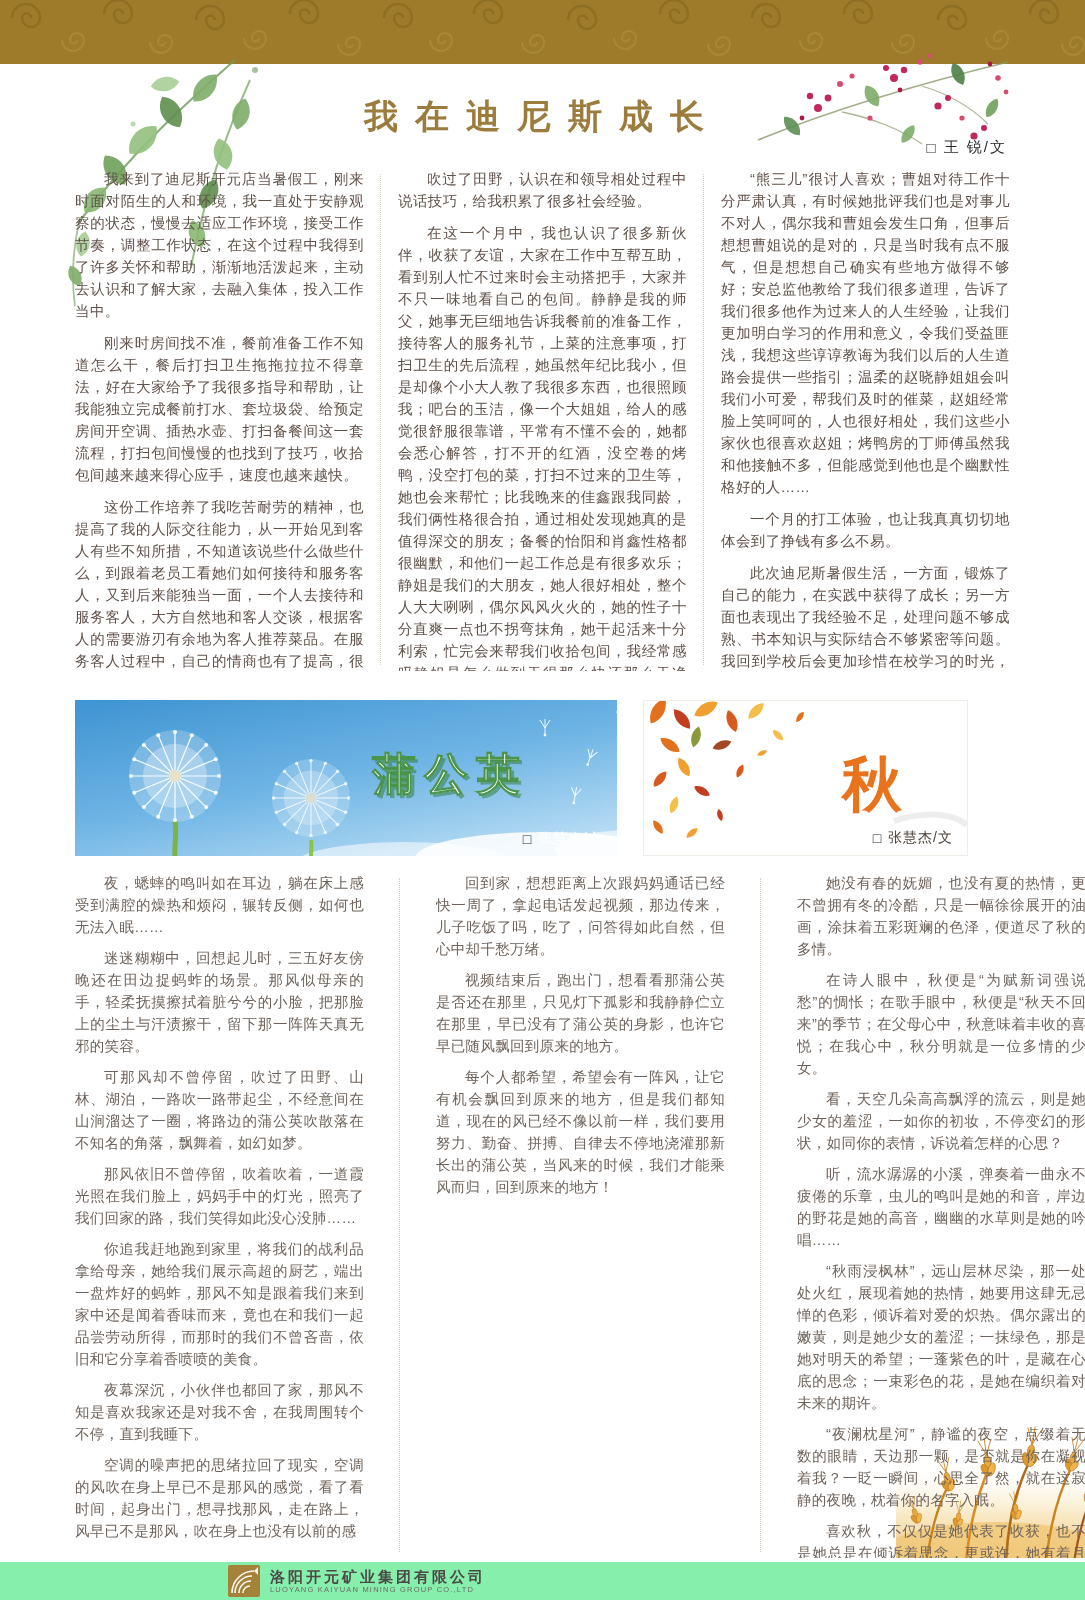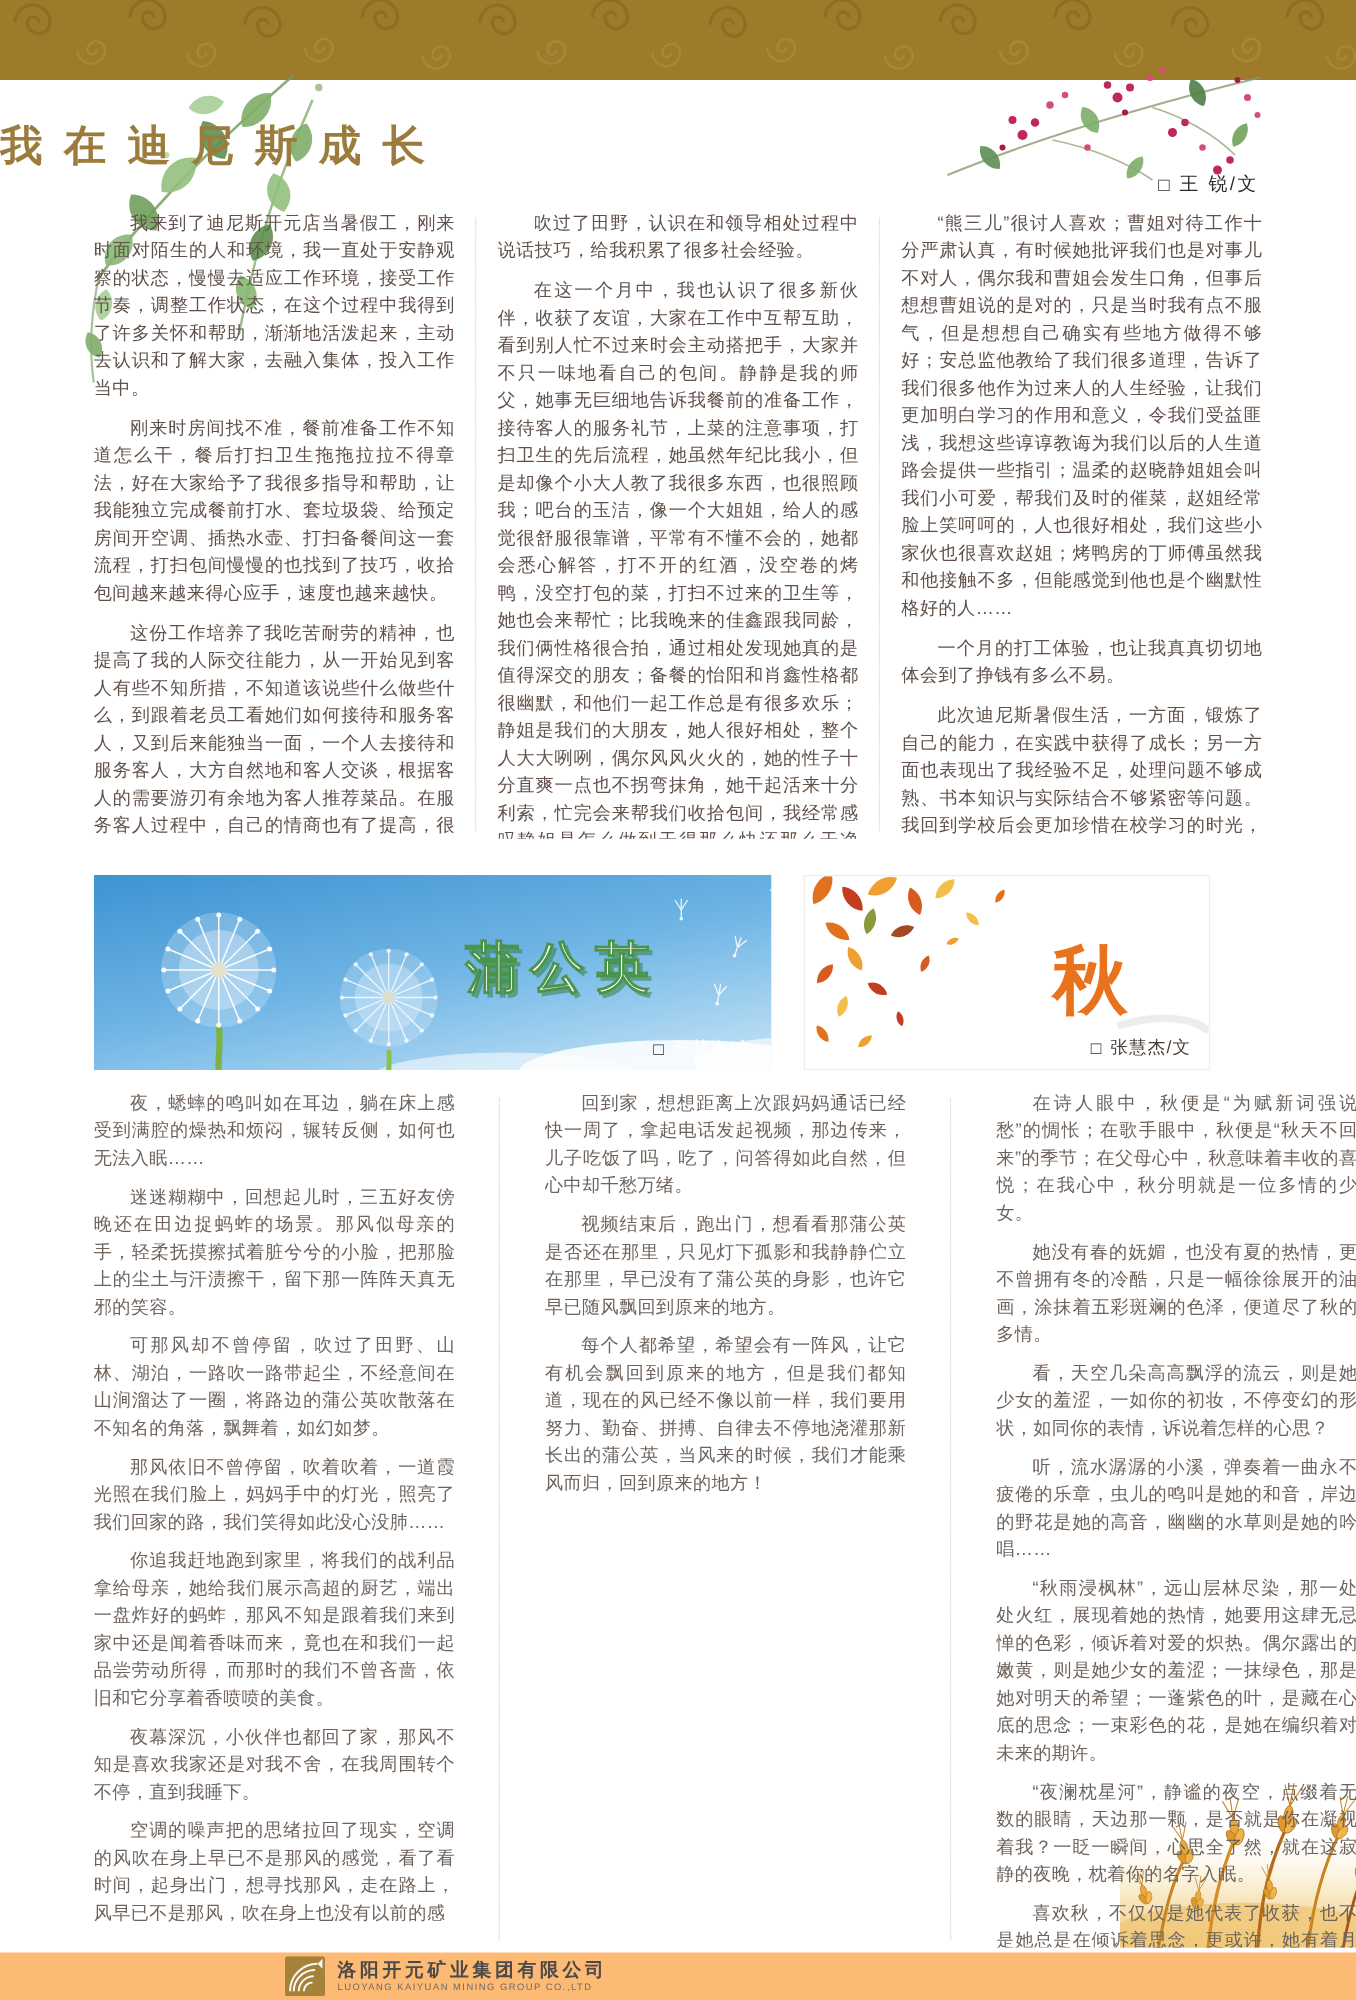--- a/index.html
+++ b/index.html
@@ -8,21 +8,21 @@
     font-family:"Liberation Sans","DejaVu Sans",sans-serif;
     overflow:hidden;
   }
   
   .band{position:absolute;top:0;left:0;width:1085px;height:64px;}
   
   .leaves-tl{position:absolute;left:45px;top:54px;width:240px;height:260px;z-index:0;}
   .berries-tr{position:absolute;left:752px;top:48px;width:262px;height:118px;z-index:0;}
   
   .a1-title{
-    position:absolute;top:94px;left:0;width:1085px;text-align:left;
+    position:absolute;top:94px;left:0;width:1085px;text-align:center;
     font-size:34px;font-weight:bold;color:#9c7c3c;letter-spacing:17px;z-index:2;
   }
   .a1-author{
     position:absolute;top:138px;right:78px;font-size:15px;color:#2e2b28;
     letter-spacing:2px;z-index:2;
   }
   .author-box{display:inline-block;transform:translateY(1px);margin-right:6px;color:#2e2b28;}
   
   .section{position:absolute;left:75px;width:935px;display:flex;z-index:1;}
   #sec1{top:168px;height:503px;}
@@ -46,21 +46,21 @@
   .banner svg{position:absolute;left:0;top:0;}
   .banner-author{
     position:absolute;right:14px;bottom:8px;font-size:14px;letter-spacing:1px;z-index:3;
   }
   .banner-dandelion .banner-author{color:#ffffff;}
   .banner-autumn .banner-author{color:#4a4038;}
   
   .wheat{position:absolute;right:-6px;bottom:-4px;width:196px;height:142px;z-index:0;}
   
   .footer{
-    position:absolute;left:0;bottom:0;width:1085px;height:38px;background:#fdba74;
+    position:absolute;left:0;bottom:0;width:1085px;height:38px;background:#86efac;
     display:flex;align-items:center;z-index:2;
   }
   .footer-logo{margin-left:228px;width:32px;height:32px;flex:none;}
   .footer-text{margin-left:10px;display:flex;flex-direction:column;justify-content:center;}
   .footer-cn{font-size:15px;font-weight:bold;color:#4c4a48;letter-spacing:3px;line-height:17px;}
   .footer-en{font-size:7.5px;color:#6d6a66;letter-spacing:1.2px;line-height:9px;}
 </style>
 </head>
 <body>
 
@@ -355,22 +355,22 @@
       <path d="M178,142 C182,116 188,96 194,80" stroke="#a3541d" stroke-width="2.2" fill="none"></path>
       <use href="#grain" transform="translate(52,62) rotate(-12)"></use>
       <use href="#grain" transform="translate(92,46) rotate(-8) scale(1.1)"></use>
       <use href="#grain" transform="translate(134,36) rotate(10) scale(1.15)"></use>
       <use href="#grain" transform="translate(176,42) rotate(14)"></use>
       <use href="#grain" transform="translate(194,76) rotate(20) scale(.85)"></use>
       <use href="#grain" transform="translate(20,96) rotate(-18) scale(.8)"></use>
       <use href="#grain" transform="translate(62,100) rotate(8) scale(.75)"></use>
       <use href="#grain" transform="translate(120,92) rotate(-6) scale(.8)"></use>
     </svg>
-  <p>在诗人眼中，秋便是“为赋新词强说愁”的惆怅；在歌手眼中，秋便是“秋天不回来”的季节；在父母心中，秋意味着丰收的喜悦；在我心中，秋分明就是一位多情的少女。</p>
-      <p>她没有春的妩媚，也没有夏的热情，更不曾拥有冬的冷酷，只是一幅徐徐展开的油画，涂抹着五彩斑斓的色泽，便道尽了秋的多情。</p>
+  <p>她没有春的妩媚，也没有夏的热情，更不曾拥有冬的冷酷，只是一幅徐徐展开的油画，涂抹着五彩斑斓的色泽，便道尽了秋的多情。</p>
+      <p>在诗人眼中，秋便是“为赋新词强说愁”的惆怅；在歌手眼中，秋便是“秋天不回来”的季节；在父母心中，秋意味着丰收的喜悦；在我心中，秋分明就是一位多情的少女。</p>
       <p>看，天空几朵高高飘浮的流云，则是她少女的羞涩，一如你的初妆，不停变幻的形状，如同你的表情，诉说着怎样的心思？</p>
       <p>听，流水潺潺的小溪，弹奏着一曲永不疲倦的乐章，虫儿的鸣叫是她的和音，岸边的野花是她的高音，幽幽的水草则是她的吟唱……</p>
       <p>“秋雨浸枫林”，远山层林尽染，那一处处火红，展现着她的热情，她要用这肆无忌惮的色彩，倾诉着对爱的炽热。偶尔露出的嫩黄，则是她少女的羞涩；一抹绿色，那是她对明天的希望；一蓬紫色的叶，是藏在心底的思念；一束彩色的花，是她在编织着对未来的期许。</p>
       <p>“夜澜枕星河”，静谧的夜空，点缀着无数的眼睛，天边那一颗，是否就是你在凝视着我？一眨一瞬间，心思全了然，就在这寂静的夜晚，枕着你的名字入眠。</p>
       <p>喜欢秋，不仅仅是她代表了收获，也不是她总是在倾诉着思念，更或许，她有着月圆人更圆的甜蜜，还有她令人开阔的胸怀，以及对未来的执着！</p>
     </div>
 </div>
 
 <div class="footer">
   <svg class="footer-logo" viewBox="0 0 32 32" xmlns="http://www.w3.org/2000/svg">

